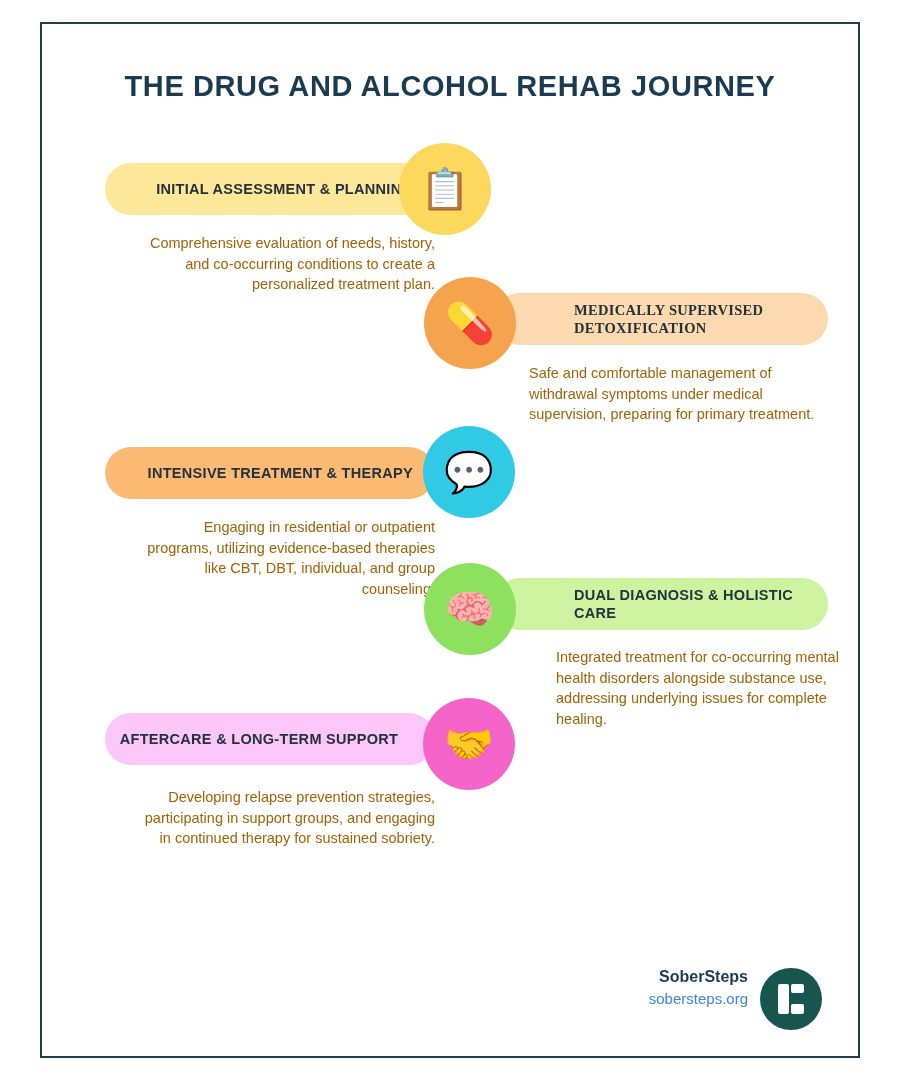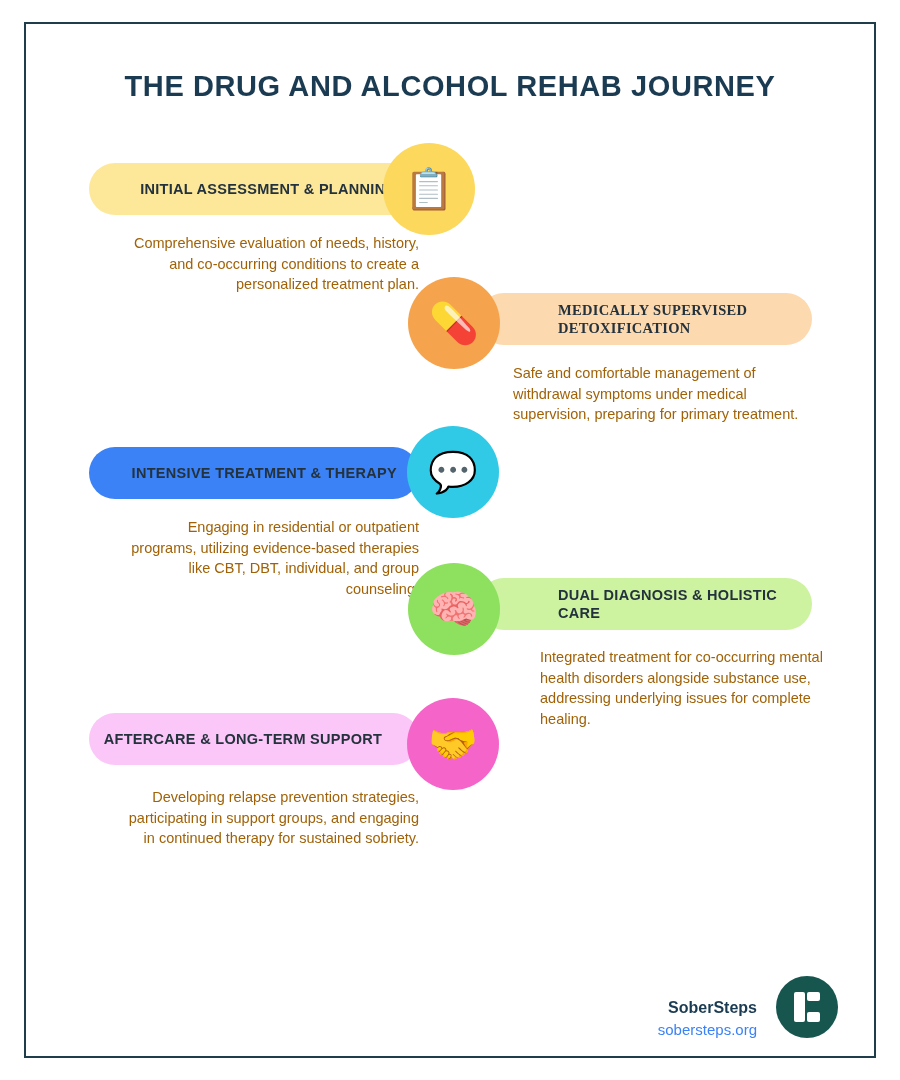--- a/index.html
+++ b/index.html
@@ -7,21 +7,21 @@
     width: 900px;
     height: 1080px;
     background: #ffffff;
     font-family: "Liberation Sans", sans-serif;
   }
   .poster {
     position: relative;
     width: 900px;
     height: 1080px;
     background: #ffffff;
-    padding: 22px 24px;
+    padding: 22px 40px;
   }
   .frame {
     position: relative;
     width: 100%;
     height: 100%;
     border: 2px solid #1f3d4a;
     background: #ffffff;
     overflow: hidden;
   }
   .header {
@@ -92,45 +92,45 @@
   .s1-circle { left: 357px; top: -8px; background: #fcd85c; }
   .s1-desc { left: 93px; top: 82px; width: 300px; text-align: right; }
 
   
   .s2-pill { left: 452px; top: 142px; width: 334px; background: #fcd9ae;
              justify-content: flex-start; padding-left: 80px; font-family: Liberation Serif, serif; }
   .s2-circle { left: 382px; top: 126px; background: #f5a44d; }
   .s2-desc { left: 487px; top: 212px; width: 290px; text-align: left; }
 
   
-  .s3-pill { left: 63px; top: 296px; width: 330px; background: #3b82f6;
+  .s3-pill { left: 63px; top: 296px; width: 330px; background: #fdba74;
              justify-content: flex-end; padding-right: 22px; }
   .s3-circle { left: 381px; top: 275px; background: #30c9e6; }
   .s3-desc { left: 93px; top: 366px; width: 300px; text-align: right; }
 
   
   .s4-pill { left: 452px; top: 427px; width: 334px; background: #cdf3a1;
              justify-content: flex-start; padding-left: 80px; }
   .s4-circle { left: 382px; top: 412px; background: #8ee05f; }
   .s4-desc { left: 514px; top: 496px; width: 290px; text-align: left; }
 
   
   .s5-pill { left: 63px; top: 562px; width: 330px; background: #fbc6f8;
              justify-content: center; padding-right: 22px; }
   .s5-circle { left: 381px; top: 547px; background: #f564c8; }
   .s5-desc { left: 93px; top: 636px; width: 300px; text-align: right; }
 
   
   .footer {
     position: absolute;
     right: 36px;
-    bottom: 18px;
-    display: flex;
-    align-items: flex-end;
-    gap: 19px;
+    bottom: 26px;
+    display: flex;
+    align-items: flex-start;
+    gap: 12px;
   }
   .brand-text { text-align: right; }
   .brand-name { font-size: 16px; font-weight: bold; color: #1b3b52; }
   .brand-url { font-size: 15px; color: #3b82f6; margin-top: 4px; }
   .logo {
     width: 62px;
     height: 62px;
     border-radius: 50%;
     background: #16564f;
     display: flex;

